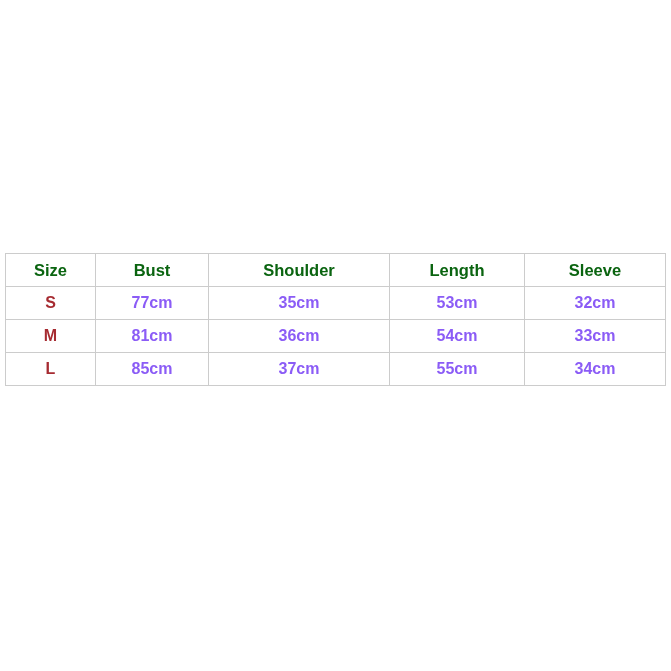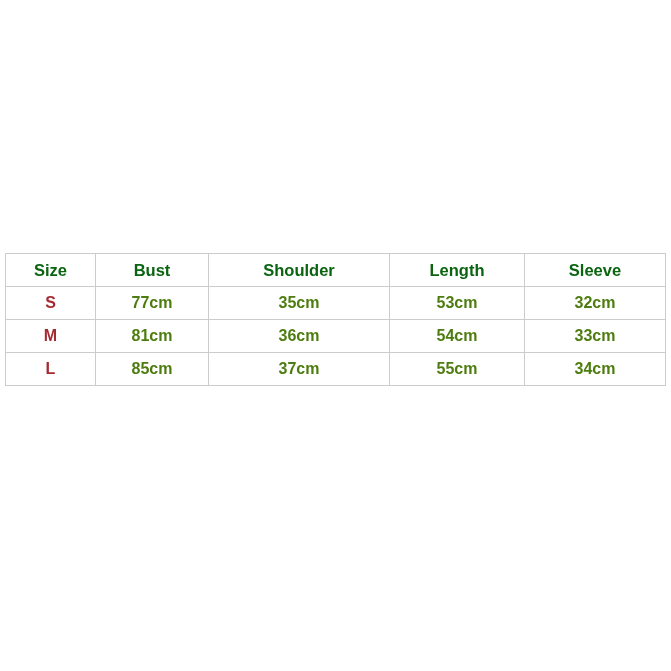--- a/index.html
+++ b/index.html
@@ -59,21 +59,21 @@
   table.size-table th {
     color: #0a6410;
     font-size: 16.5px;
   }
 
   table.size-table td.size-cell {
     color: #a62b31;
   }
 
   table.size-table td.measure-cell {
-    color: #4d7c0f;
+    color: #8b5cf6;
   }
 </style>
 </head>
 <body>
 
 <div id="page">
 
   <div id="size-table-wrap">
     <table class="size-table">
       <colgroup>

